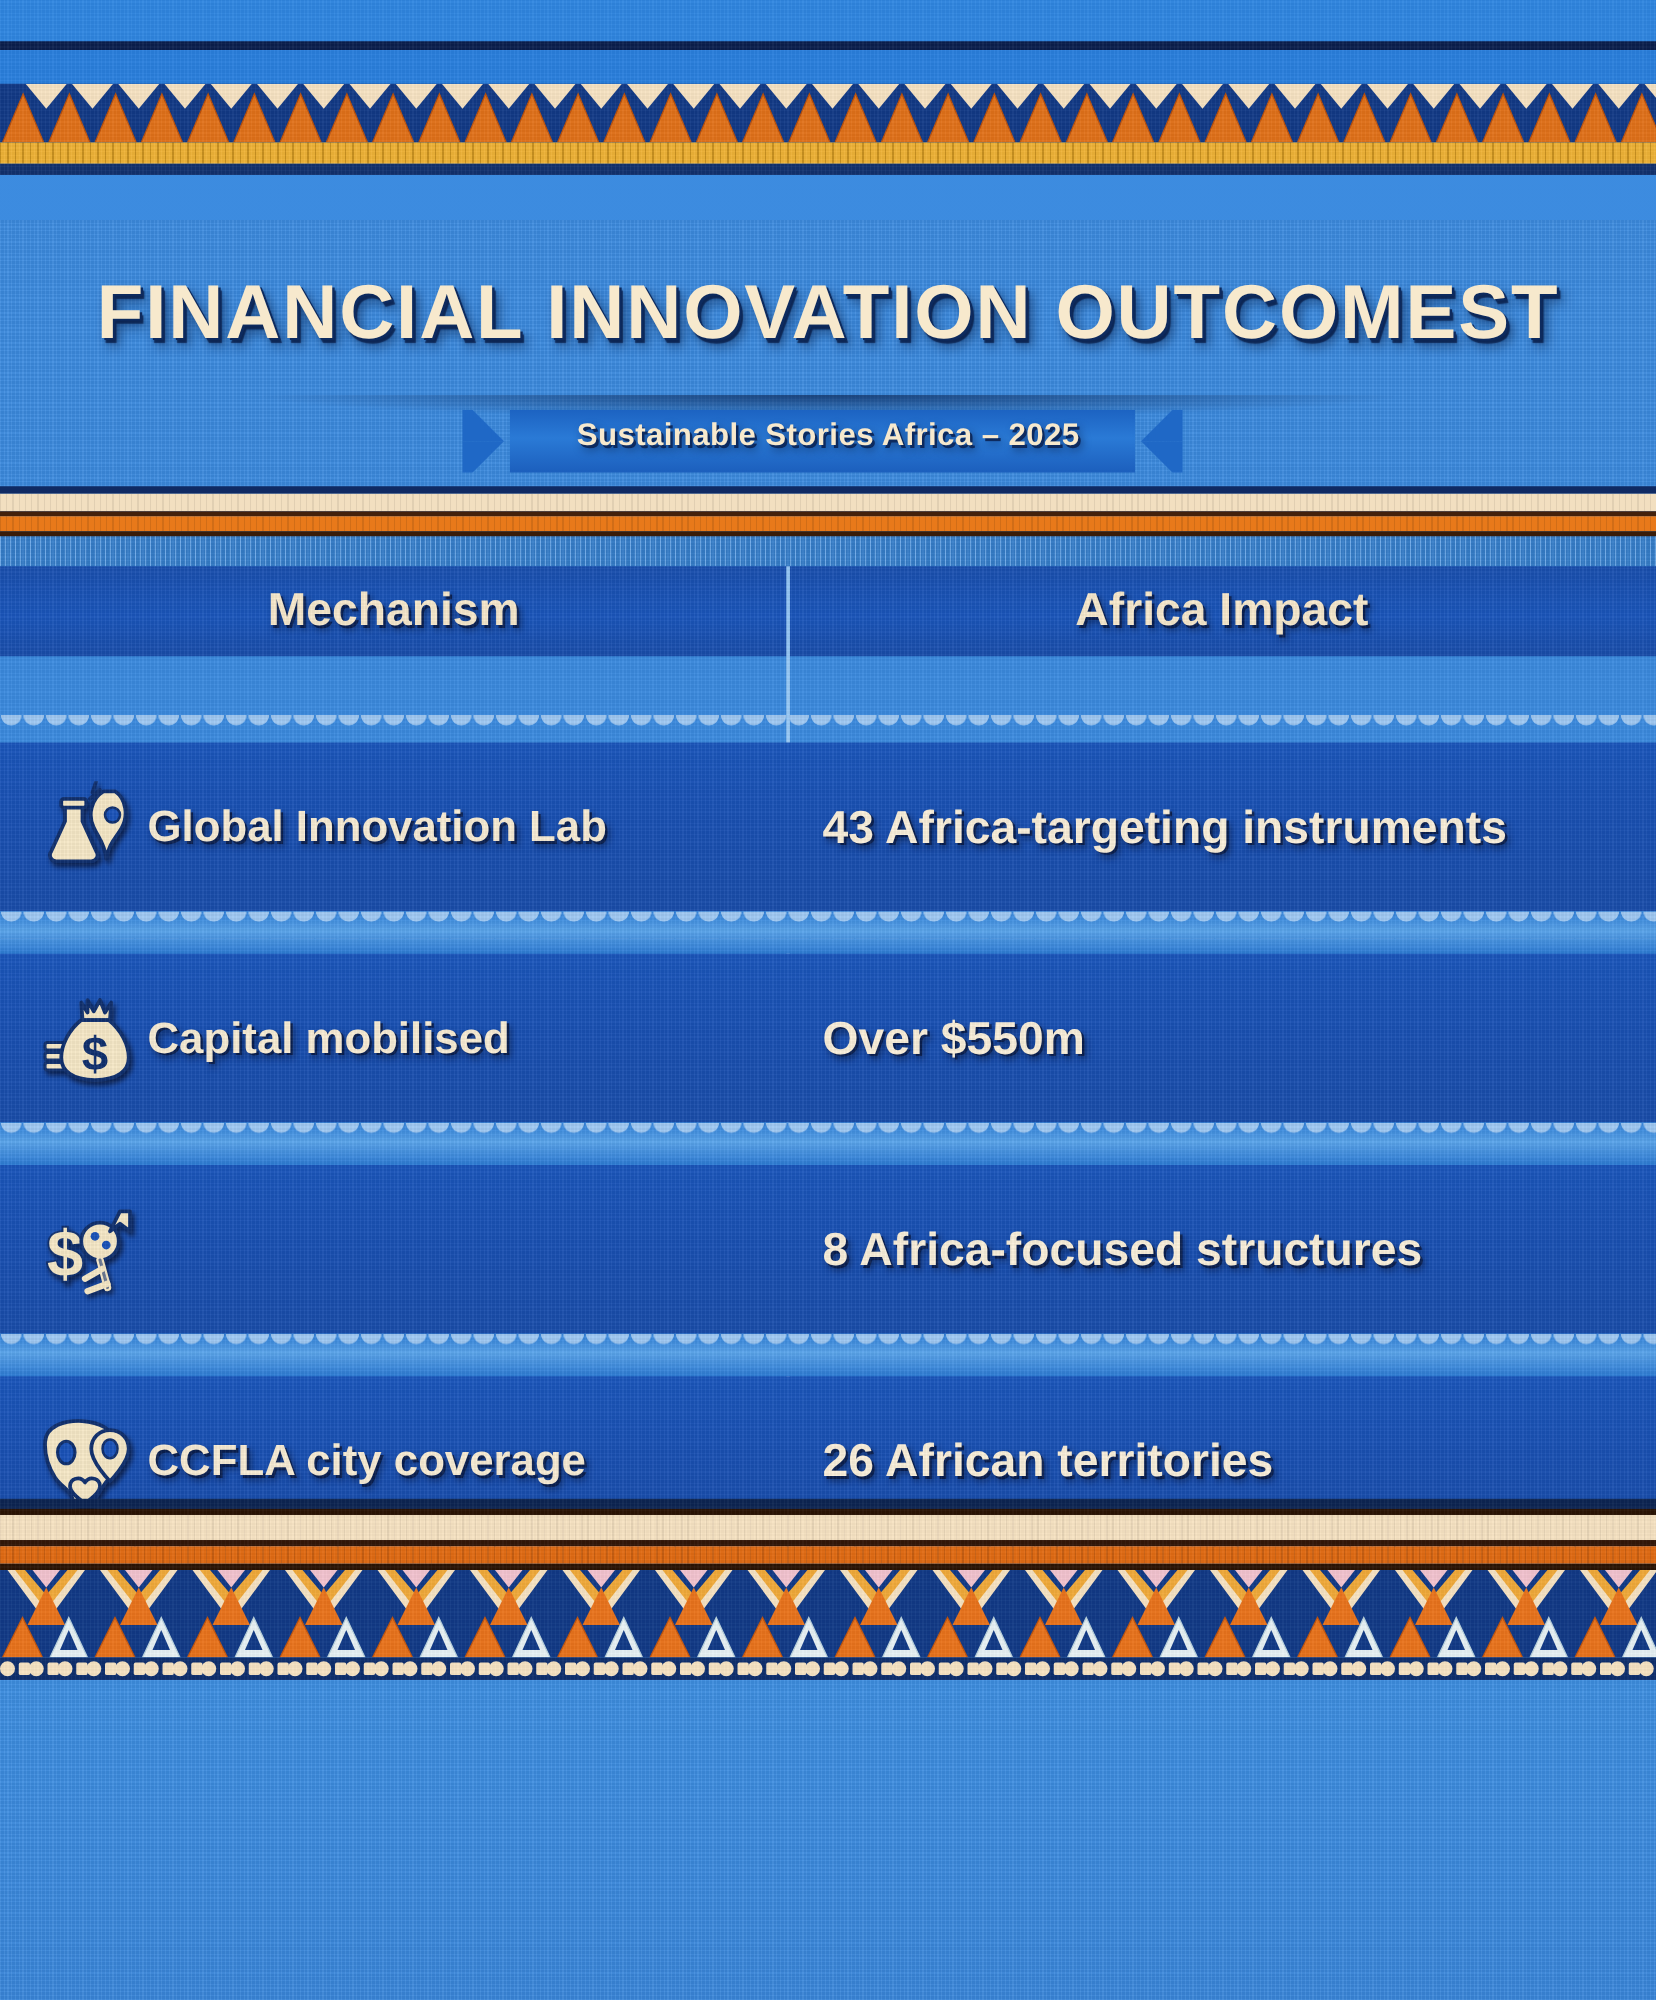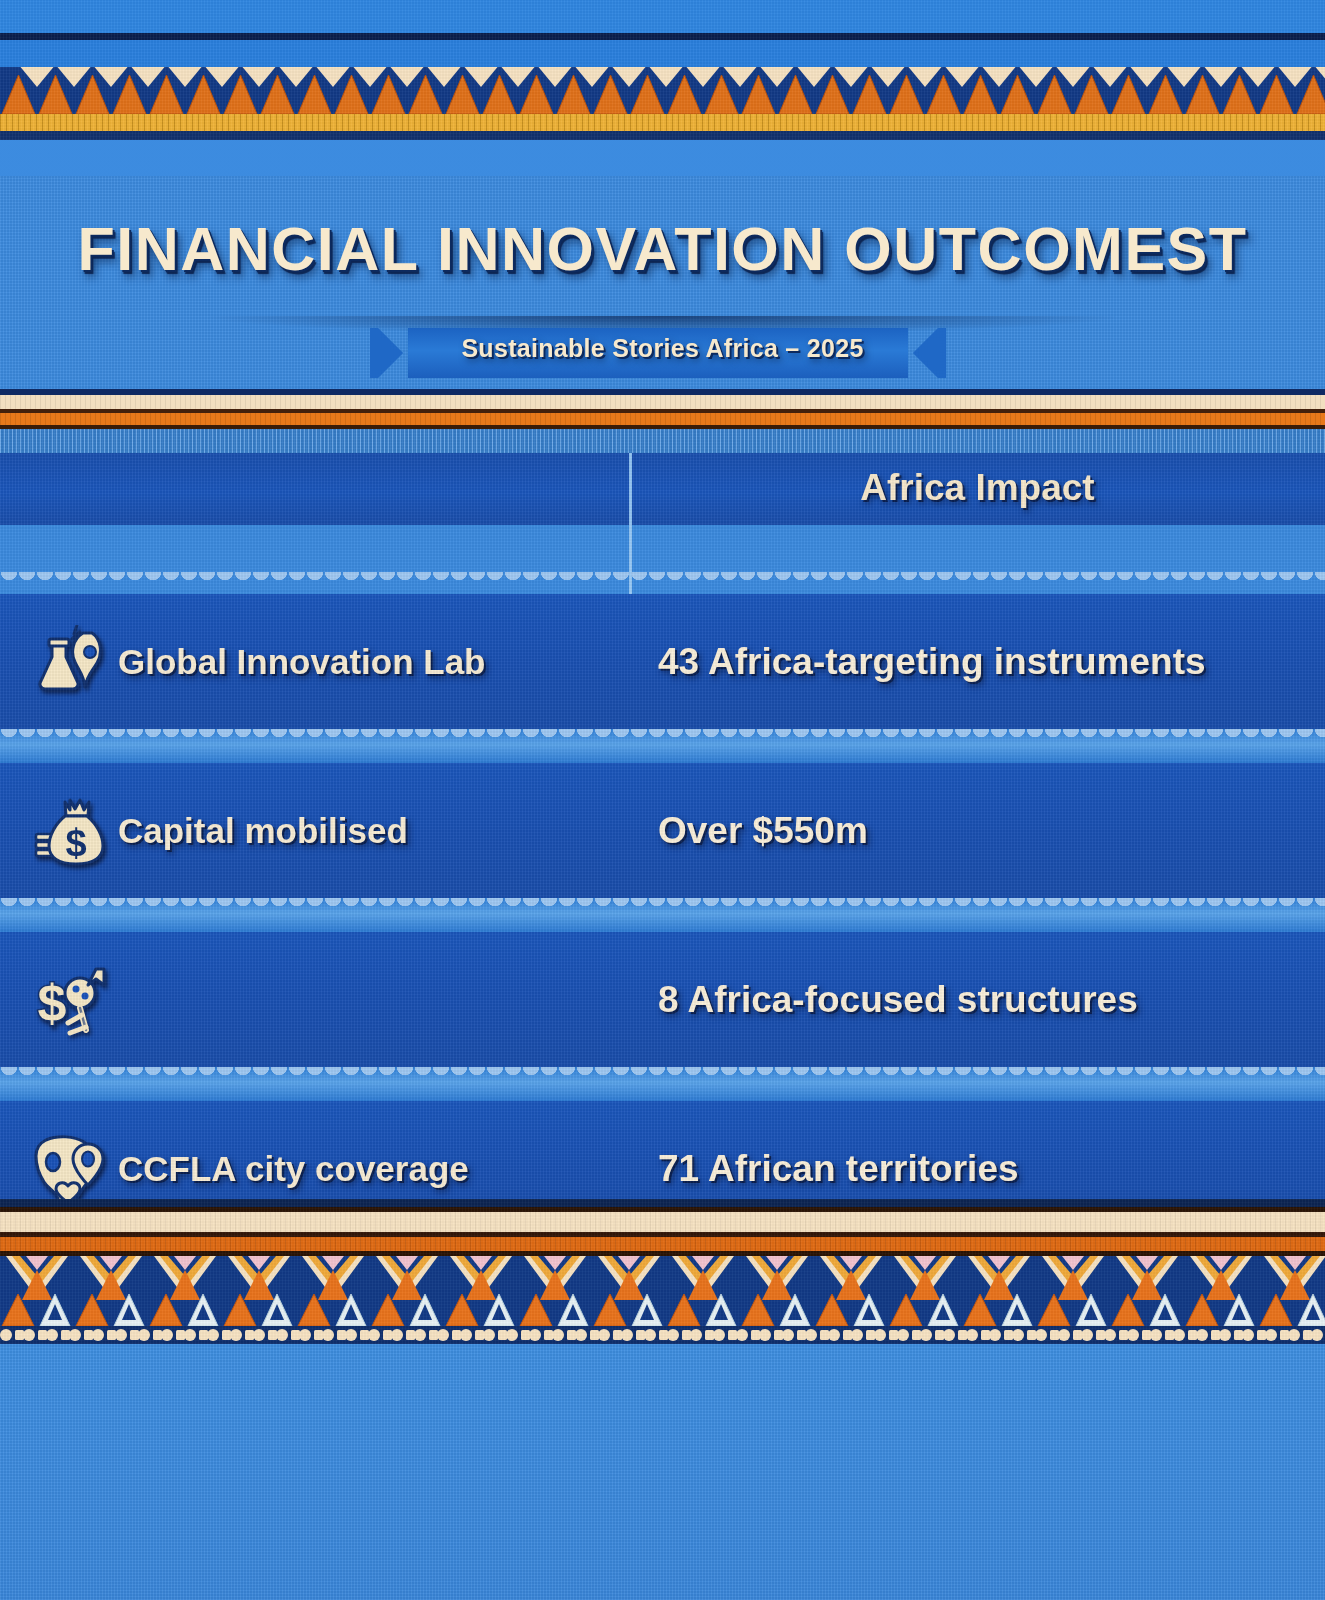--- a/index.html
+++ b/index.html
@@ -297,20 +297,21 @@
     <div class="md-or"></div>
     <div class="md-dark2"></div>
   </div>
 
   <div class="table-zone">
     <div class="weave" style="opacity:.4; z-index:5"></div>
 
     <div class="head-top-light"></div>
 
     <div class="thead">
+      <div class="cap cap-mech">Mechanism</div>
       <div class="cap cap-imp">Africa Impact</div>
     </div>
 
     <div class="vdiv"></div>
 
     <div class="rows" id="rows-container">
         <div class="scallop" style="position: relative; top: 0px;"></div>
         <div class="row">
           <div class="row-icon">
     <svg width="74" height="74" viewBox="0 0 74 74">
@@ -380,21 +381,21 @@
       <ellipse cx="25" cy="30" rx="7" ry="9" fill="#1a52b8" stroke="#10306e" stroke-width="2.5"></ellipse>
       <path d="M60 12 c9 0 15 7 15 15 c0 11 -15 26 -15 26 c0 0 -15 -15 -15 -26 c0 -8 6 -15 15 -15 z" fill="#f5e7c6" stroke="#10306e" stroke-width="3" stroke-linejoin="round"></path>
       <ellipse cx="60" cy="27" rx="6" ry="7.5" fill="#1a52b8" stroke="#10306e" stroke-width="2"></ellipse>
       <path d="M40 54 c-4 -6 -12 -3 -12 3 c0 6 9 11 12 14 c3 -3 12 -8 12 -14 c0 -6 -8 -9 -12 -3 z" fill="#f5e7c6" stroke="#10306e" stroke-width="3" stroke-linejoin="round"></path>
     </svg>
           </div>
           <div class="cell-mech">
             <span class="label">CCFLA city coverage</span>
           </div>
           <div class="cell-imp">
-            <span class="value">71 African territories</span>
+            <span class="value">26 African territories</span>
           </div>
         </div>
         <div class="sep-band" style="position: relative;">
           <div class="scallop" style="top: 0px;"></div>
         </div>
       </div>
   </div>
 
   <div class="bot-border">
     <div class="bb-navy0"></div>

